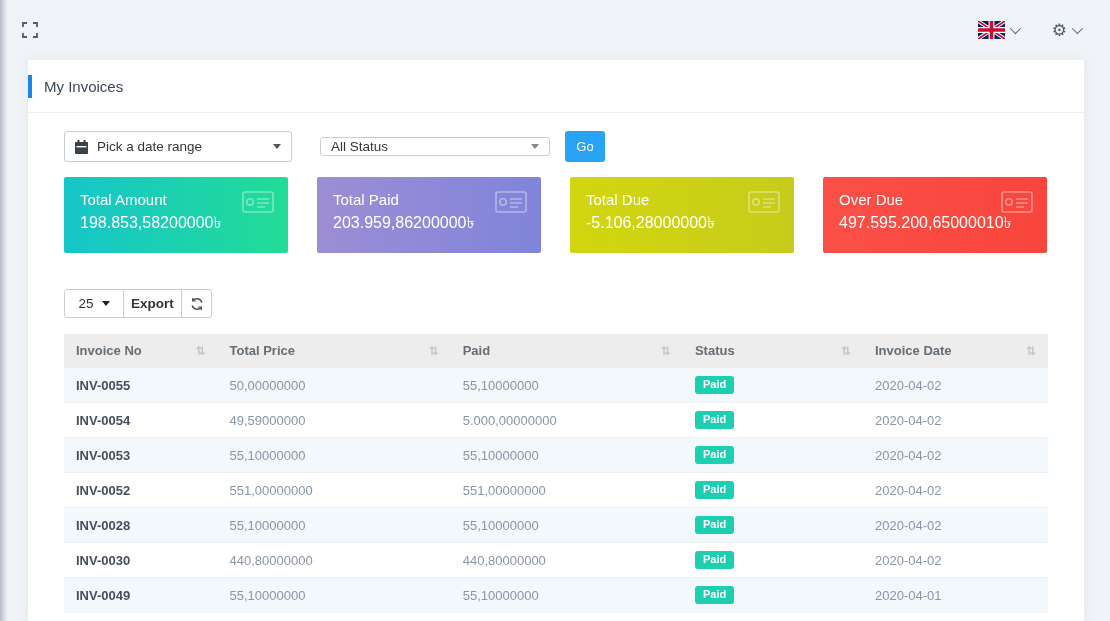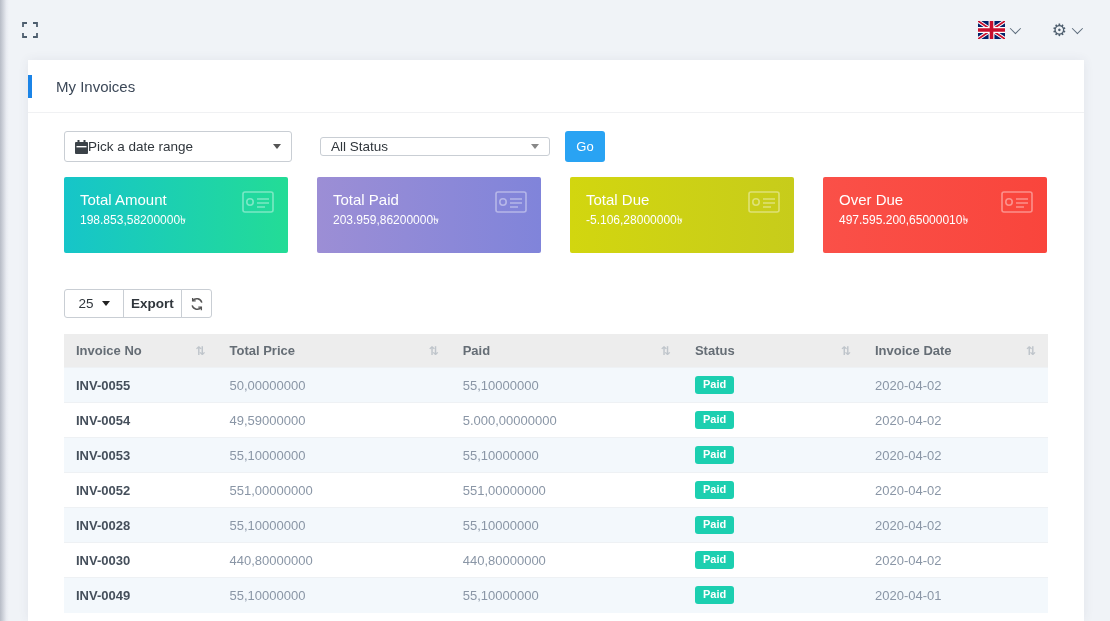--- a/index.html
+++ b/index.html
@@ -15,43 +15,43 @@
   .fullscreen-btn{cursor:pointer;display:flex;align-items:center;}
   .topbar-right{margin-left:auto;display:flex;align-items:center;gap:34px;}
   .tb-item{display:flex;align-items:center;gap:5px;cursor:pointer;}
   .chev{width:8px;height:8px;border-right:1.6px solid #5b6b7b;border-bottom:1.6px solid #5b6b7b;
     transform:rotate(45deg) translateY(-2px);display:inline-block;}
   .gear{font-size:17px;color:#4e5e6e;line-height:1;}
   
   .content-card{position:absolute;left:28px;right:26px;top:60px;bottom:0;
     background:#fff;box-shadow:0 0 10px rgba(60,70,90,.08);}
   .page-header{position:relative;height:53px;display:flex;align-items:center;
-    padding-left:28px;border-bottom:1px solid #f0f1f3;}
+    padding-left:16px;border-bottom:1px solid #f0f1f3;}
   .accent{position:absolute;left:0;top:15px;width:4px;height:23px;background:#1b84e7;}
   .page-title{font-size:15px;color:#3c4858;}
   .body-pad{padding:18px 36px 0 36px;}
   
   .filters{display:flex;align-items:center;margin-bottom:15px;}
   .date-picker{width:228px;height:31px;border:1px solid #c9ced4;border-radius:3px;background:#fff;
-    display:flex;align-items:center;padding:0 10px;cursor:pointer;}
+    display:flex;align-items:center;padding:0 10px;gap:9px;cursor:pointer;}
   .date-picker .txt{color:#30363c;font-size:13.5px;flex:1;}
   .caret{width:0;height:0;border-left:4px solid transparent;border-right:4px solid transparent;
     border-top:5px solid #555;}
   .status-select{width:230px;height:19px;border:1px solid #c9ced4;border-radius:3px;background:#fff;
     display:flex;align-items:center;padding:0 10px;margin-left:28px;cursor:pointer;}
   .status-select .txt{color:#30363c;font-size:13.5px;flex:1;}
   .status-select .caret{border-top-color:#888;}
   .go-btn{margin-left:15px;height:31px;width:40px;background:#29a3f3;color:#fff;border:none;
     border-radius:3px;font-size:13px;cursor:pointer;font-family:inherit;}
   
   .stats{display:flex;gap:29px;align-items:flex-start;height:112px;}
   .stat-card{width:224px;min-height:76px;border-radius:2px;color:#fff;position:relative;
     padding:14px 16px 12px 16px;}
   .stat-label{font-size:15px;margin-bottom:5px;}
-  .stat-value{font-size:12px;line-height:1.25;word-wrap:break-word;}
+  .stat-value{font-size:16px;line-height:1.25;word-wrap:break-word;}
   .stat-icon{position:absolute;top:14px;right:14px;opacity:.4;}
   
   .controls{display:flex;align-items:center;margin-bottom:16px;}
   .btn-group{display:flex;}
   .btn-group>*{height:29px;border:1px solid #c9ced4;background:#fff;display:flex;
     align-items:center;justify-content:center;color:#30363c;cursor:pointer;font-size:13.5px;}
   .pagesize{width:60px;border-radius:3px 0 0 3px;gap:8px;padding:0 3px;}
   .pagesize .caret{border-top-color:#222;border-left-width:4px;border-right-width:4px;}
   .export-btn{width:59px;margin-left:-1px;font-weight:bold;}
   .refresh-btn{width:31px;margin-left:-1px;border-radius:0 3px 3px 0;}

